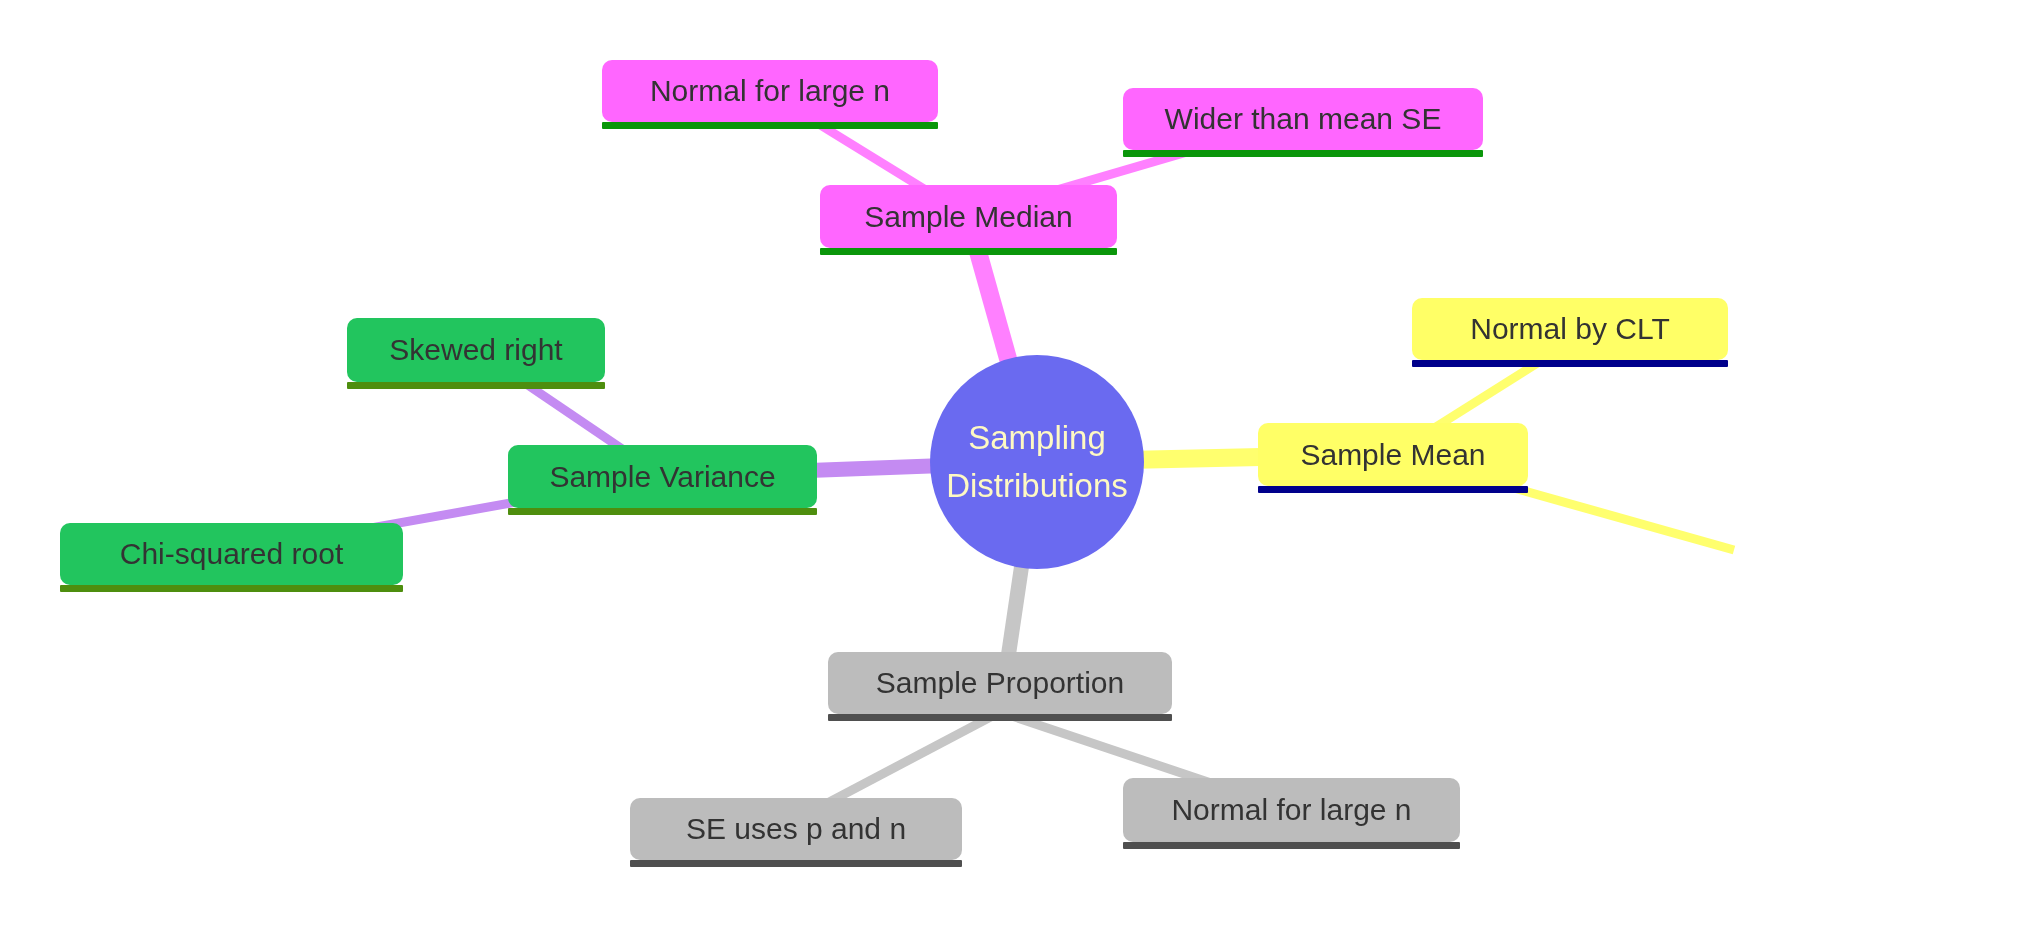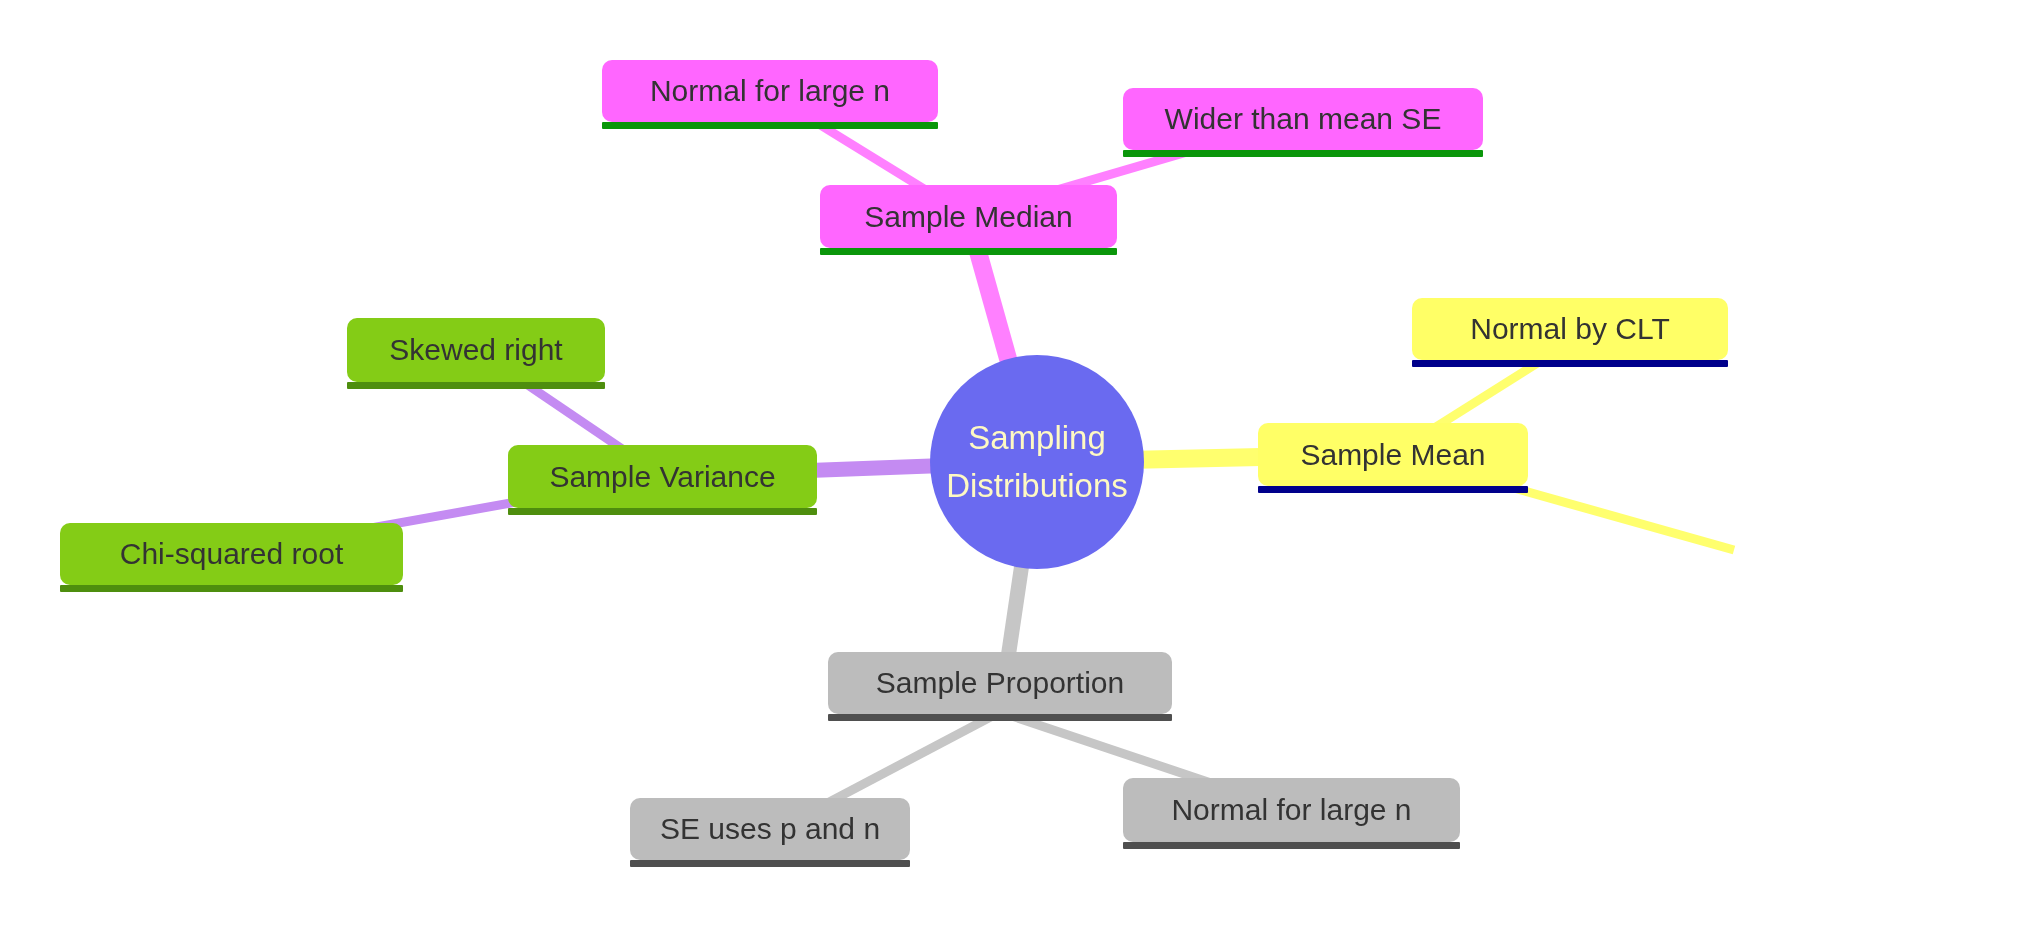--- a/index.html
+++ b/index.html
@@ -17,21 +17,21 @@
     color:#333333;
     font-size:30px;
     white-space:nowrap;
   }
   .box{border-radius:10px;}
   .underline{
     position:absolute;left:0;right:0;bottom:-7px;height:7px;border-radius:1px;
   }
   .fill-pink{background:#ff66ff;}
   .fill-yellow{background:#ffff66;}
-  .fill-purple{background:#84cc16;}
+  .fill-purple{background:#22c55e;}
   .fill-gray{background:#bcbcbc;}
   .u-green{background:#0a960a;}
   .u-navy{background:#00008b;}
   .u-olive{background:#4e8e0e;}
   .u-dgray{background:#4f4f4f;}
   .center-circle{
     left:930px;top:355px;width:214px;height:214px;
     background:#6a6af0;border-radius:50%;
     flex-direction:column;
     color:#fef9c3;font-size:33px;line-height:48px;
@@ -40,21 +40,21 @@
   .p-median    {left:820px; top:185px; width:297px; height:63px;}
   .p-pink-c1   {left:602px; top:60px;  width:336px; height:62px;}
   .p-pink-c2   {left:1123px;top:88px;  width:360px; height:62px;}
   .p-mean      {left:1258px;top:423px; width:270px; height:63px;}
   .p-yellow-c1 {left:1412px;top:298px; width:316px; height:62px;}
   .p-yellow-c2 {left:1502px;top:520px; width:465px; height:62px;}
   .p-variance  {left:508px; top:445px; width:309px; height:63px;}
   .p-purple-c1 {left:347px; top:318px; width:258px; height:64px;}
   .p-purple-c2 {left:60px;  top:523px; width:343px; height:62px;}
   .p-prop      {left:828px; top:652px; width:344px; height:62px;}
-  .p-gray-c1   {left:630px; top:798px; width:280px; height:62px;}
+  .p-gray-c1   {left:630px; top:798px; width:332px; height:62px;}
   .p-gray-c2   {left:1123px;top:778px; width:337px; height:64px;}
 </style>
 </head>
 <body>
 
 <div class="stage">
 
   <svg class="links" width="2042" height="932">
 
     <line x1="1037" y1="462" x2="968" y2="216" stroke="#ff80ff" stroke-width="18"></line>

